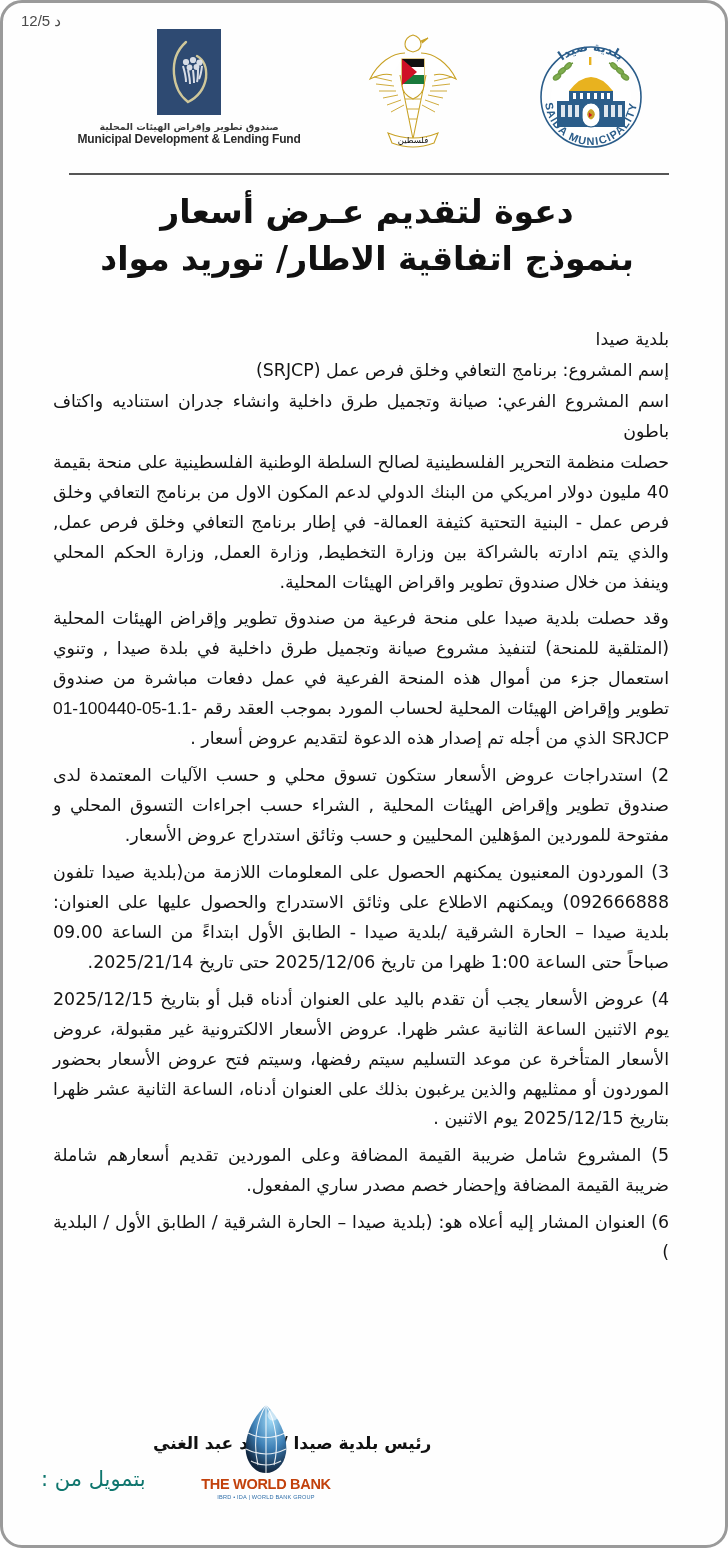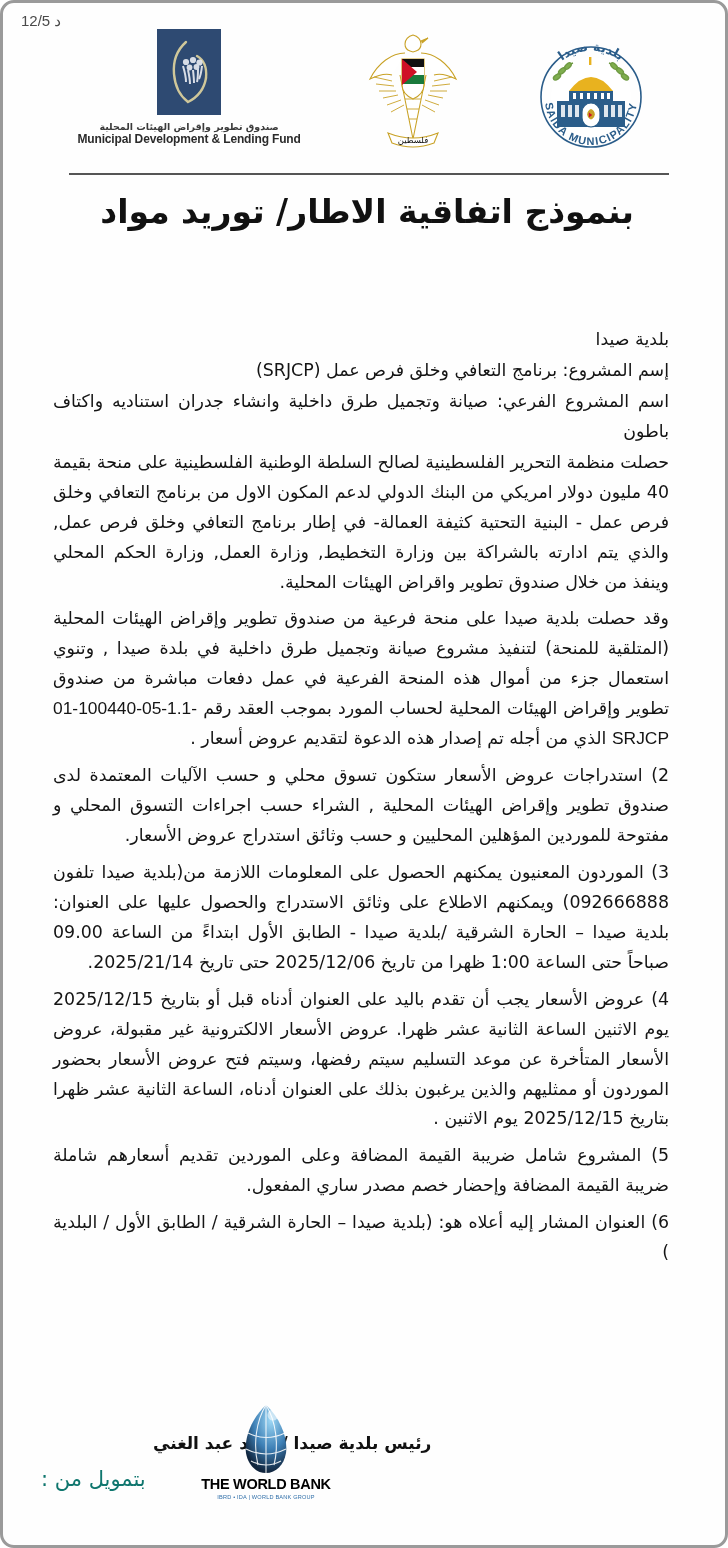--- a/index.html
+++ b/index.html
@@ -15,21 +15,21 @@
     overflow: hidden;
   }
 
   #page {
     position: relative;
     width: 728px;
     height: 1548px;
     box-sizing: border-box;
     background: #fefefe;
     border: 3px solid #9a9a9a;
-    border-radius: 14px;
+    border-radius: 22px;
     overflow: hidden;
   }
 
   
   #page-marker {
     position: absolute;
     top: 9px;
     right: auto;
     left: 18px;
     font-size: 15px;
@@ -185,21 +185,21 @@
     left: 188px;
     width: 150px;
     text-align: center;
   }
   .wb-globe { width: 56px; height: 72px; display: block; margin: 0 auto; }
   .wb-name {
     font-family: "Liberation Sans", sans-serif;
     direction: ltr;
     font-weight: bold;
     font-size: 14.5px;
-    color: #000000;
+    color: #c2410c;
     letter-spacing: -0.3px;
     margin-top: 1px;
   }
   .wb-sub {
     font-family: "Liberation Sans", sans-serif;
     direction: ltr;
     font-size: 5.6px;
     color: #2f6ea8;
     letter-spacing: 0.2px;
     margin-top: 2px;
@@ -329,20 +329,21 @@
         <text font-size="11" font-weight="bold" fill="#2b5d8a" letter-spacing="1.2" font-family="'Liberation Sans', sans-serif">
           <textPath href="#arcBot" startOffset="50%" text-anchor="middle">SAIDA MUNICIPALITY</textPath>
         </text>
       </svg>
     </div>
   </div>
 
   <div id="divider"></div>
 
   <div id="title-block">
+    <div class="title-line">دعوة لتقديم عـرض أسعار</div>
     <div class="title-line">بنموذج اتفاقية الاطار/ توريد مواد</div>
   </div>
 
   <div id="body-block">
 
     <p class="tail">بلدية صيدا</p>
     <p class="tail">إسم المشروع: برنامج التعافي وخلق فرص عمل (SRJCP)</p>
     <p>اسم المشروع الفرعي:  صيانة وتجميل طرق داخلية وانشاء جدران استناديه واكتاف باطون</p>
     <p>حصلت منظمة التحرير الفلسطينية لصالح السلطة الوطنية الفلسطينية على منحة بقيمة 40 مليون دولار امريكي  من البنك الدولي لدعم المكون الاول من برنامج التعافي وخلق فرص عمل - البنية التحتية كثيفة العمالة- في إطار برنامج التعافي وخلق فرص عمل, والذي يتم ادارته بالشراكة بين وزارة التخطيط, وزارة العمل, وزارة الحكم المحلي وينفذ من خلال صندوق تطوير واقراض الهيئات المحلية.</p>
 

